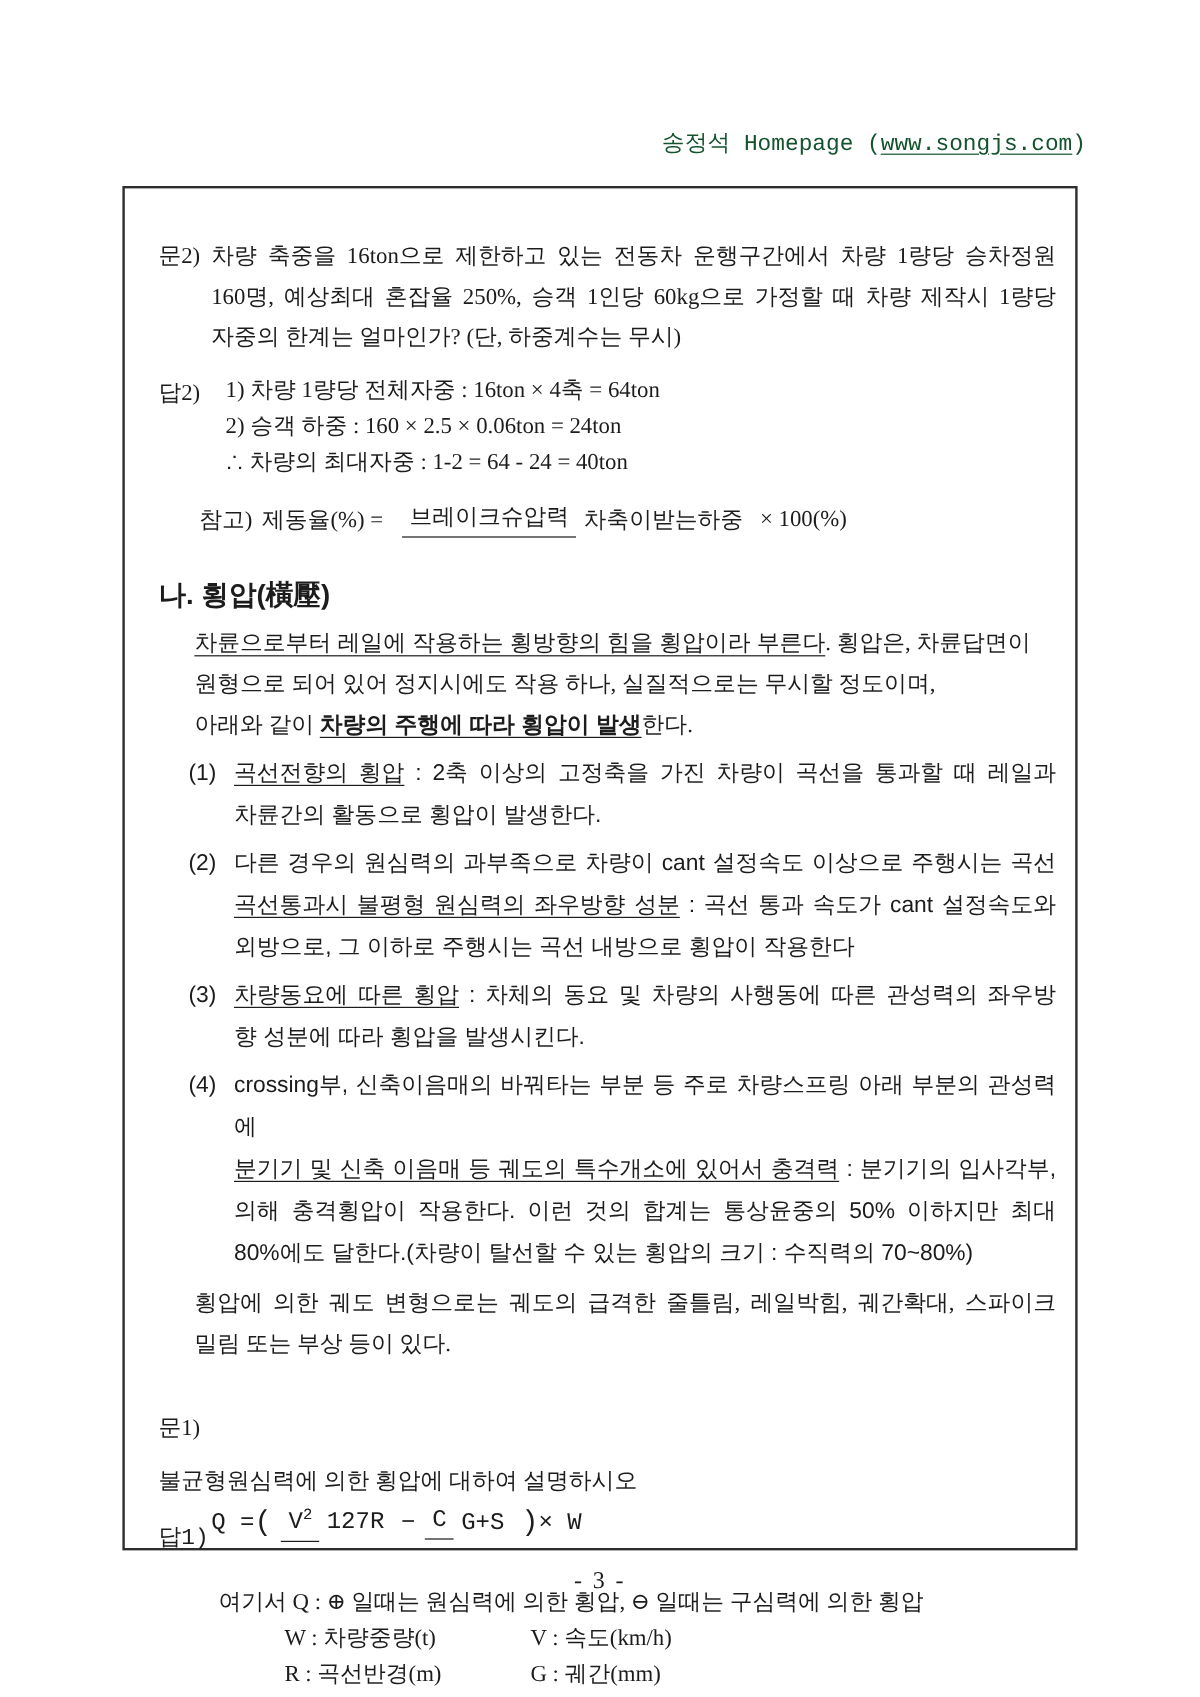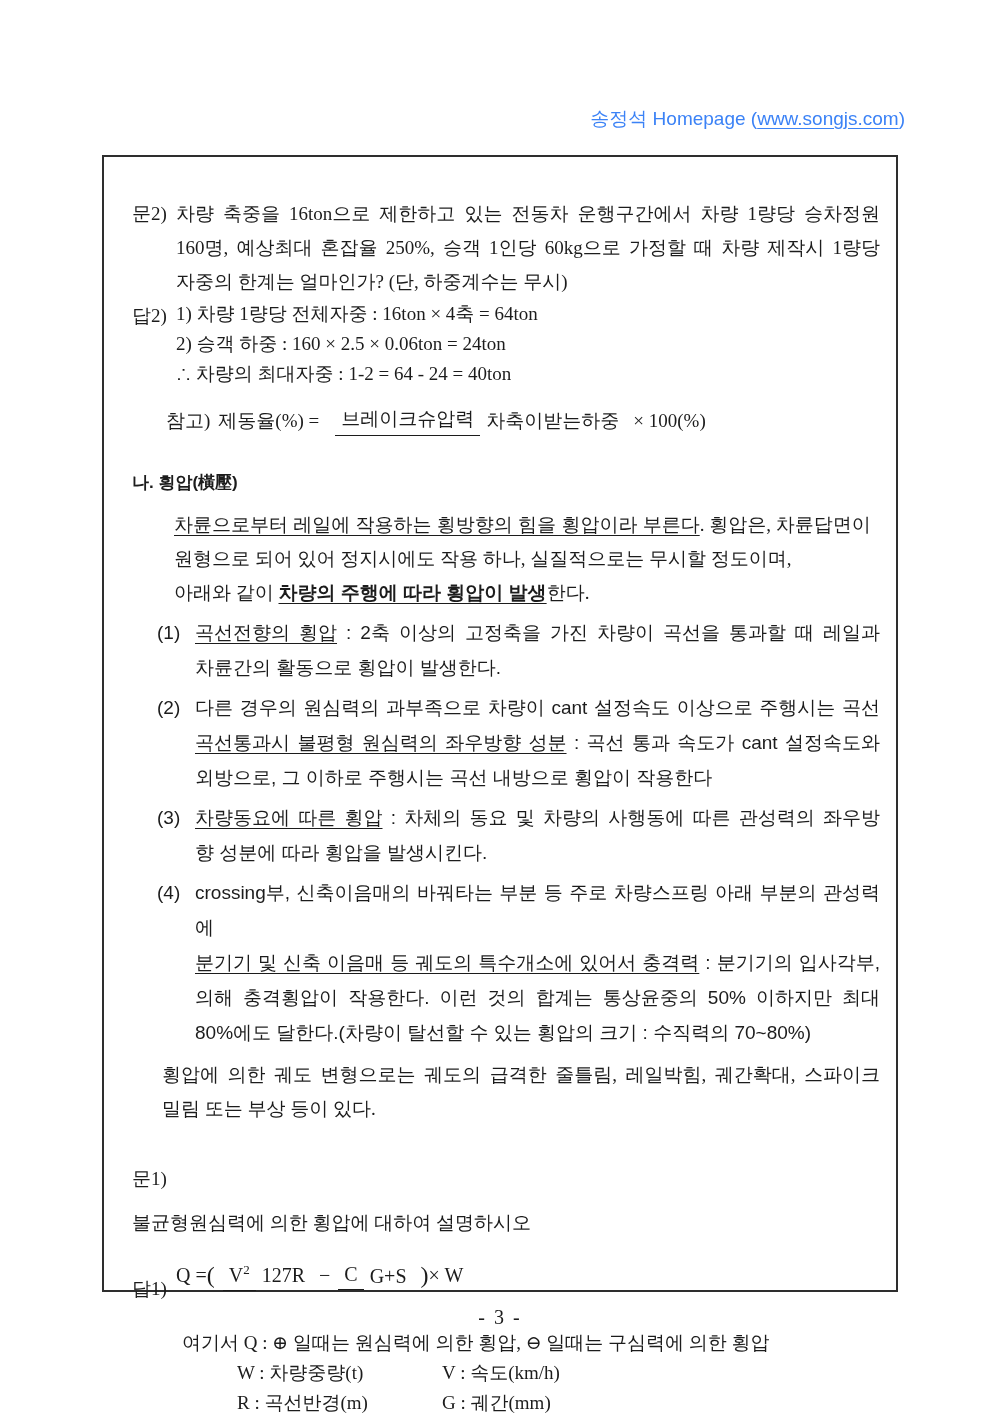--- a/index.html
+++ b/index.html
@@ -5,22 +5,22 @@
   html,body{margin:0;padding:0;}
   body{
     width:1000px;height:1414px;position:relative;background:#ffffff;
     font-family:"Liberation Serif","DejaVu Serif",serif;
     color:#1c1c1c;
   }
   .page{position:absolute;inset:0;}
   
   .hdr{
     position:absolute;top:106px;right:95px;
-    font-family:Liberation Sans, sans-serif;
-    font-size:19px;color:#3b82f6;white-space:nowrap;
+    font-family:Liberation Mono, monospace;
+    font-size:19px;color:#14532d;white-space:nowrap;
   }
   .hdr .lnk{text-decoration:underline;text-underline-offset:3px;cursor:pointer;}
   
   .box{
     position:absolute;left:102px;top:155px;width:792px;height:1133px;
     border:2px solid #2e2e2e;background:#fff;
   }
   .content{padding:40px 16px 0 28px;font-size:19px;}
   .line{line-height:34px;white-space:nowrap;}
   .wrapln{line-height:34px;}
@@ -36,23 +36,23 @@
   .a2lines .line{line-height:30px;}
   
   .note{margin:16px 0 30px 34px;display:flex;align-items:center;}
   .note > span{margin-right:8px;}
   .frac{display:inline-flex;flex-direction:row;text-align:center;vertical-align:middle;margin:0 8px;}
   .frac .num{display:block;border-bottom:1.5px solid #1c1c1c;padding:1px 6px 3px;}
   .frac .den{display:block;padding:3px 6px 0;}
   
   .sec-head{
     font-family:"Liberation Sans","DejaVu Sans",sans-serif;
-    font-weight:bold;font-size:17px;line-height:34px;margin:6px 0 8px 0;
-  }
-  .intro{margin-left:42px;}
+    font-weight:bold;font-size:23px;line-height:34px;margin:6px 0 8px 0;
+  }
+  .intro{margin-left:30px;}
   .items{margin-left:25px;}
   .item{display:flex;margin-top:5px;}
   .item .inum{flex:0 0 38px;line-height:35px;font-family:"Liberation Sans","DejaVu Sans",sans-serif;}
   .item .ibody{flex:1 1 auto;min-width:0;font-family:"Liberation Sans","DejaVu Sans",sans-serif;}
   .item .ibody .line,.item .ibody .wrapln{line-height:35px;}
   .closing{margin:8px 0 0 30px;}
   
   .q1{margin-top:36px;flex-direction:column;}
   .formula{margin:16px 0 6px 44px;display:flex;align-items:center;font-size:20px;}
   .formula .paren{font-size:24px;}
@@ -82,21 +82,21 @@
 
       <div class="row">
         <span class="lbl">문2)</span>
         <div class="body">
           <div class="wrapln j">차량 축중을 16ton으로 제한하고 있는 전동차 운행구간에서 차량 1량당 승차정원</div>
           <div class="wrapln j">160명, 예상최대 혼잡율 250%, 승객 1인당 60kg으로 가정할 때 차량 제작시 1량당</div>
           <div class="line">자중의 한계는 얼마인가? (단, 하중계수는 무시)</div>
         </div>
       </div>
 
-      <div class="row a2lines" style="margin-top:0;">
+      <div class="row a2lines" style="margin-top:12px;gap:12px;">
         <span class="lbl">답2)</span>
         <div class="body">
           <div class="line">1) 차량 1량당 전체자중 : 16ton × 4축 = 64ton</div>
           <div class="line">2) 승객 하중 : 160 × 2.5 × 0.06ton = 24ton</div>
           <div class="line">∴ 차량의 최대자중 : 1-2 = 64 - 24 = 40ton</div>
         </div>
       </div>
 
       <div class="note">
         <span>참고)</span>
@@ -170,21 +170,21 @@
       <div class="closing">
         <div class="wrapln j">횡압에 의한 궤도 변형으로는 궤도의 급격한 줄틀림, 레일박힘, 궤간확대, 스파이크</div>
         <div class="line">밀림 또는 부상 등이 있다.</div>
       </div>
 
       <div class="row q1">
         <span class="lbl">문1)</span>
         <div class="body line">불균형원심력에 의한 횡압에 대하여 설명하시오</div>
       </div>
 
-      <div class="row" style="margin-top:21px;">
+      <div class="row" style="margin-top:2px;font-family:Liberation Mono, monospace;">
         <span class="lbl" style="line-height:56px;">답1)</span>
         <div class="formula" style="margin:0;">
           <span>Q = </span>
           <span class="paren">(</span>
           <span class="frac">
             <span class="num"><span>V</span><sup>2</sup></span>
             <span class="den">127R</span>
           </span>
           <span>−</span>
           <span class="frac">

